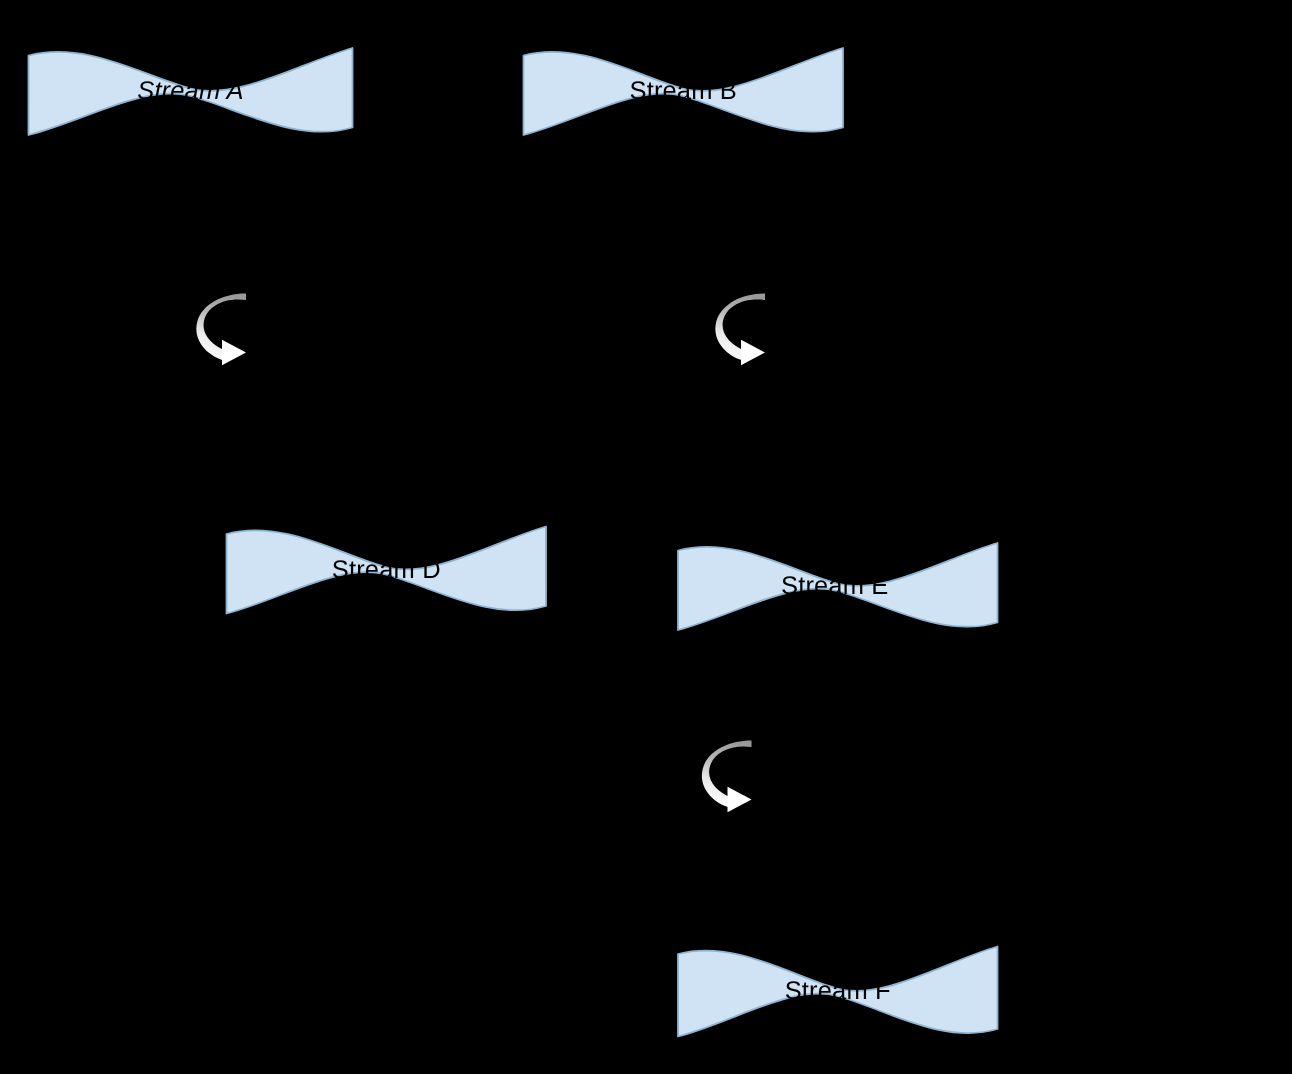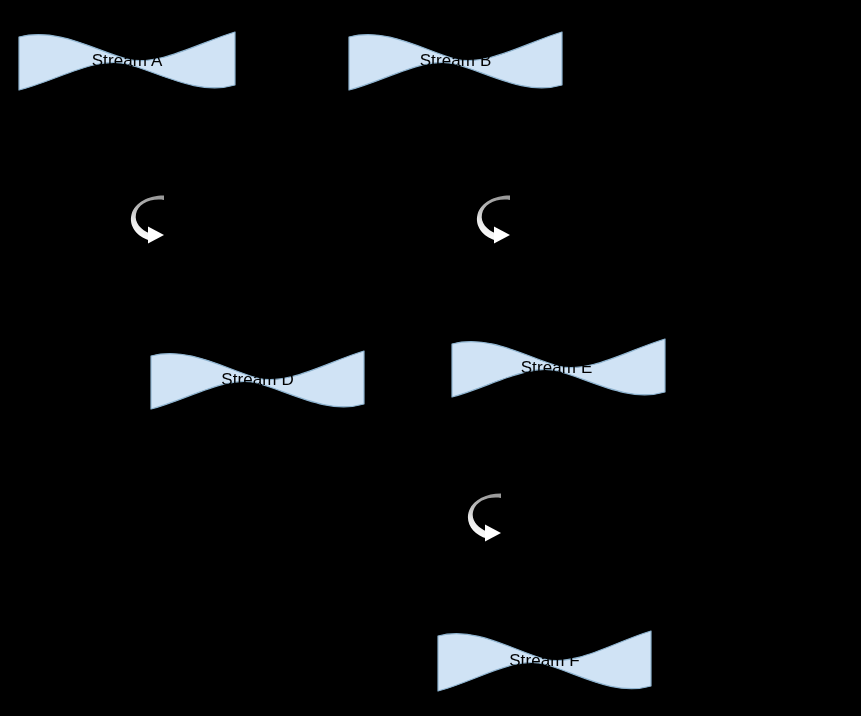--- a/index.html
+++ b/index.html
@@ -49,21 +49,21 @@
   .curl-arrow svg {
     display: block;
     overflow: visible;
   }
 </style>
 </head>
 <body style="background: rgb(0, 0, 0);">
 
 <div id="canvas" style="background: rgb(0, 0, 0);">
 
-  <div class="banner" id="banner-0" style="left: 18px; top: 29px; width: 218px; height: 64px;">
+  <div class="banner" id="banner-0" style="left: 18px; top: 29px; width: 218px; height: 64px; font-style: italic;">
     <svg width="218" height="64" viewBox="0 0 218 64" preserveAspectRatio="none">
       <path class="banner-path" d="M 1,8 C 40,-2 78,22 109,30 C 140,38 180,14 217,3 L 217,56 C 180,67 140,43 109,35 C 78,27 40,51 1,61 Z" fill="#d0e3f5" stroke="#8fb4d0" stroke-width="1.2" stroke-linejoin="round"></path>
     </svg>
     <div class="banner-label" style="color: rgb(0, 0, 0);">Stream A</div>
   </div>
 
   <div class="banner" id="banner-1" style="left: 320px; top: 29px; width: 215px; height: 64px; margin-left: 28px;">
     <svg width="215" height="64" viewBox="0 0 215 64" preserveAspectRatio="none">
       <path class="banner-path" d="M 1,8 C 39,-2 77,22 107,30 C 138,38 177,14 214,3 L 214,56 C 177,67 138,43 107,35 C 77,27 39,51 1,61 Z" fill="#d0e3f5" stroke="#8fb4d0" stroke-width="1.2" stroke-linejoin="round"></path>
     </svg>
@@ -71,28 +71,28 @@
   </div>
 
 
   <div class="banner" id="banner-3" style="left: 150px; top: 348px; width: 215px; height: 64px;">
     <svg width="215" height="64" viewBox="0 0 215 64" preserveAspectRatio="none">
       <path class="banner-path" d="M 1,8 C 39,-2 77,22 107,30 C 138,38 177,14 214,3 L 214,56 C 177,67 138,43 107,35 C 77,27 39,51 1,61 Z" fill="#d0e3f5" stroke="#8fb4d0" stroke-width="1.2" stroke-linejoin="round"></path>
     </svg>
     <div class="banner-label" style="color: rgb(0, 0, 0);">Stream D</div>
   </div>
 
-  <div class="banner" id="banner-4" style="left: 451px; top: 336px; width: 211px; height: 64px;">
+  <div class="banner" id="banner-4" style="left: 451px; top: 359px; width: 211px; height: 64px;">
     <svg width="215" height="64" viewBox="0 0 215 64" preserveAspectRatio="none">
       <path class="banner-path" d="M 1,8 C 39,-2 77,22 107,30 C 138,38 177,14 214,3 L 214,56 C 177,67 138,43 107,35 C 77,27 39,51 1,61 Z" fill="#d0e3f5" stroke="#8fb4d0" stroke-width="1.2" stroke-linejoin="round"></path>
     </svg>
     <div class="banner-label" style="color: rgb(0, 0, 0);">Stream E</div>
   </div>
 
-  <div class="banner" id="banner-5" style="left: 437px; top: 628px; width: 215px; height: 66px;">
+  <div class="banner" id="banner-5" style="left: 451px; top: 628px; width: 215px; height: 66px;">
     <svg width="215" height="66" viewBox="0 0 215 66" preserveAspectRatio="none">
       <path class="banner-path" d="M 1,8 C 39,-2 77,23 107,31 C 138,39 177,14 214,3 L 214,58 C 177,69 138,44 107,36 C 77,28 39,53 1,63 Z" fill="#d0e3f5" stroke="#8fb4d0" stroke-width="1.2" stroke-linejoin="round"></path>
     </svg>
     <div class="banner-label" style="color: rgb(0, 0, 0);">Stream F</div>
   </div>
 
   <div class="curl-arrow" id="arrow-0" style="left: 130px; top: 195px; width: 45px; height: 55px;">
     <svg width="45" height="55" viewBox="0 0 45 55">
       <defs>
         <linearGradient id="arrowGrad0" x1="0.62" y1="0" x2="0.32" y2="1">

